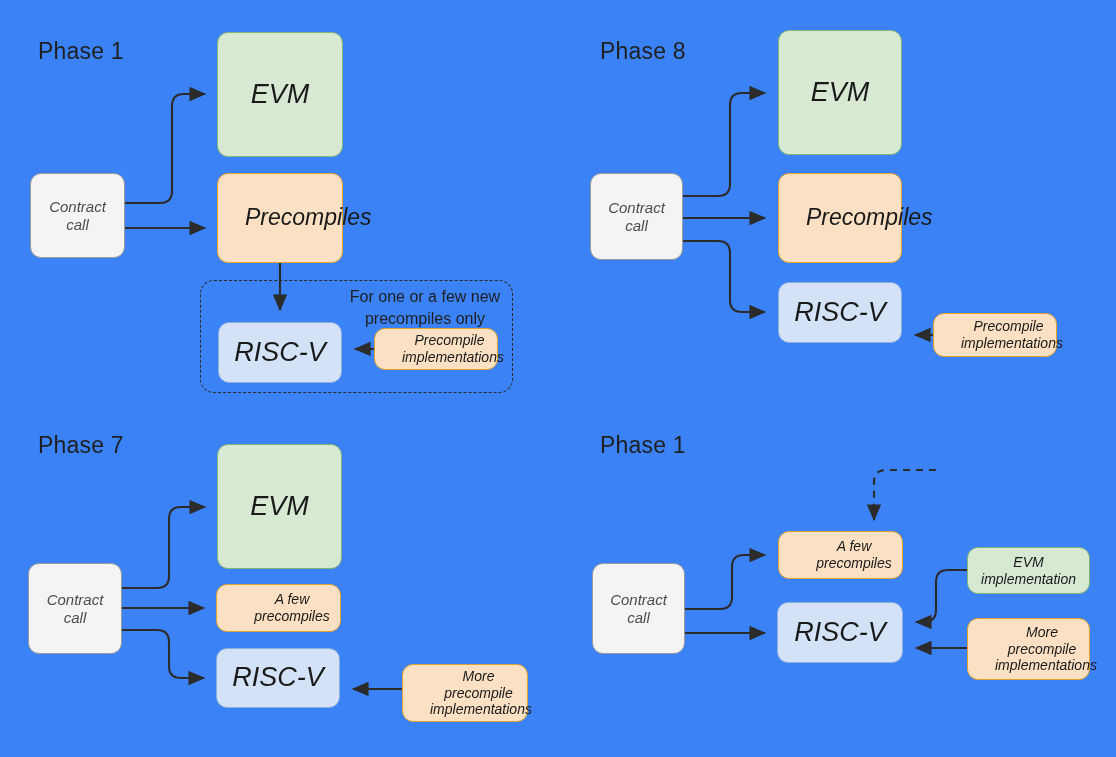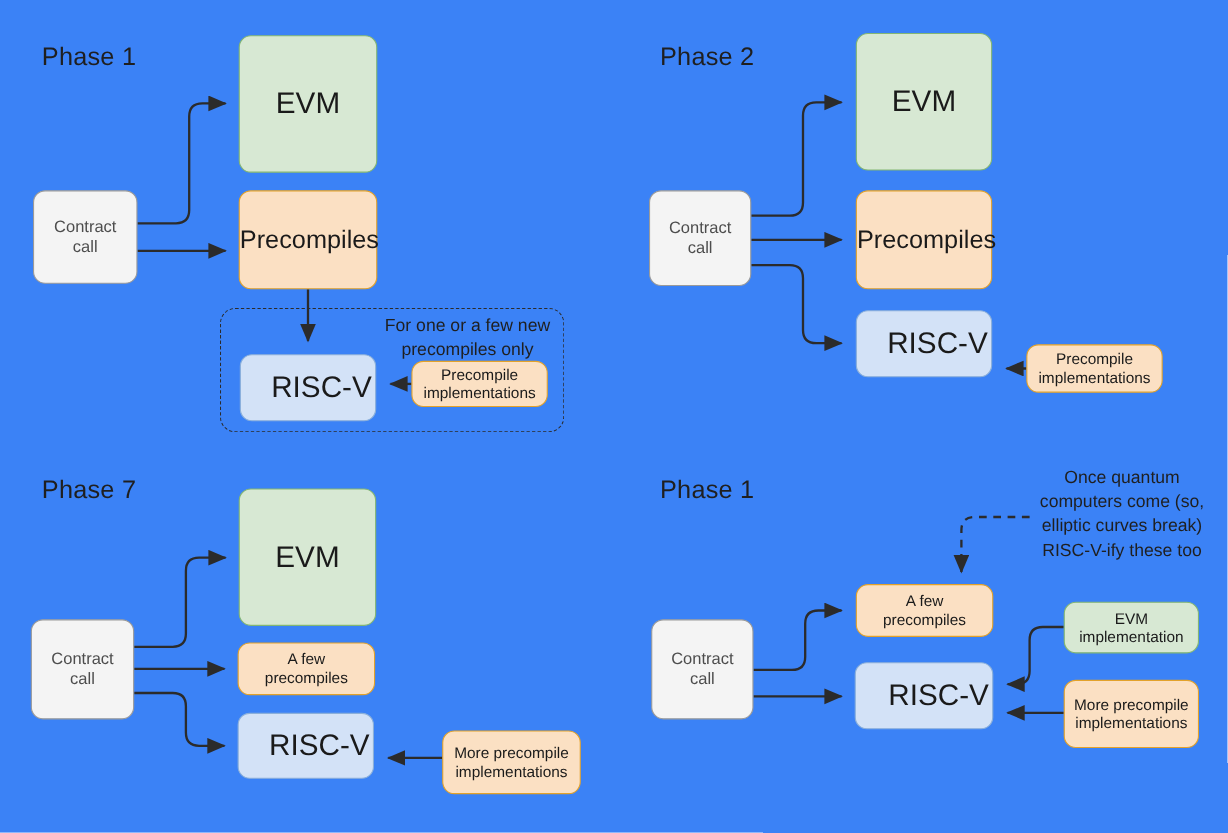--- a/index.html
+++ b/index.html
@@ -38,25 +38,25 @@
     box-sizing: border-box;
     display: flex;
     align-items: center;
     justify-content: center;
     text-align: center;
     line-height: 1.18;
     border-radius: 11px;
     border-width: 1.6px;
     border-style: solid;
   }
-  .node .lbl { display: block; width: 100%; padding: 0 3px; }
+  .node .lbl { display: block; width: 100%; padding: 0 3px; font-style: italic; }
   .n-grey  { background: #f4f4f4; border-color: #9a9a9a; color: #4d4d4d; }
   .n-green { background: #d7e8d3; border-color: #83b673; color: #1a1a1a; }
-  .n-orange{ background: #fbe0c3; border-color: #e3a22a; color: #1a1a1a; }
-  .n-blue  { background: #d3e2f7; border-color: #8aafda; color: #1a1a1a; text-align: right; }
+  .n-orange{ background: #fbe0c3; border-color: #e3a22a; color: #1a1a1a; padding-left: 27px; }
+  .n-blue  { background: #d3e2f7; border-color: #8aafda; color: #1a1a1a; }
   .fs-big   { font-size: 27px; }
   .fs-mid   { font-size: 23px; }
   .fs-small { font-size: 15px; }
   .fs-tiny  { font-size: 14px; }
   .dashed-group {
     position: absolute;
     box-sizing: border-box;
     border: 1.8px dashed #2b2b2b;
     border-radius: 14px;
     background: transparent;
@@ -128,21 +128,21 @@
 
   <div class="node n-blue fs-big" style="left:218px; top:322px; width:124px; height:61px;">
     <span class="lbl">RISC-V</span>
   </div>
 
   <div class="node n-orange fs-tiny" style="left:374px; top:328px; width:124px; height:42px;">
     <span class="lbl" style="white-space:pre-line;">Precompile
 implementations</span>
   </div>
 
-  <div class="phase-title" style="left:600px; top:38px;">Phase 2</div>
+  <div class="phase-title" style="left:600px; top:38px;">Phase 8</div>
 
   <div class="node n-grey fs-small" style="left:590px; top:173px; width:93px; height:87px;">
     <span class="lbl" style="white-space:pre-line;">Contract
 call</span>
   </div>
 
   <div class="node n-green fs-big" style="left:778px; top:30px; width:124px; height:125px;">
     <span class="lbl">EVM</span>
   </div>
 
@@ -179,24 +179,20 @@
     <span class="lbl">RISC-V</span>
   </div>
 
   <div class="node n-orange fs-tiny" style="left:402px; top:664px; width:126px; height:58px;">
     <span class="lbl" style="white-space:pre-line;">More precompile
 implementations</span>
   </div>
 
   <div class="phase-title" style="left:600px; top:432px;">Phase 1</div>
 
-  <div class="note" style="left:934px; top:424px; width:172px;">Once quantum
-computers come (so,
-elliptic curves break)
-RISC-V-ify these too</div>
 
   <div class="node n-grey fs-small" style="left:592px; top:563px; width:93px; height:91px;">
     <span class="lbl" style="white-space:pre-line;">Contract
 call</span>
   </div>
 
   <div class="node n-orange fs-tiny" style="left:778px; top:531px; width:125px; height:48px;">
     <span class="lbl" style="white-space:pre-line;">A few
 precompiles</span>
   </div>

